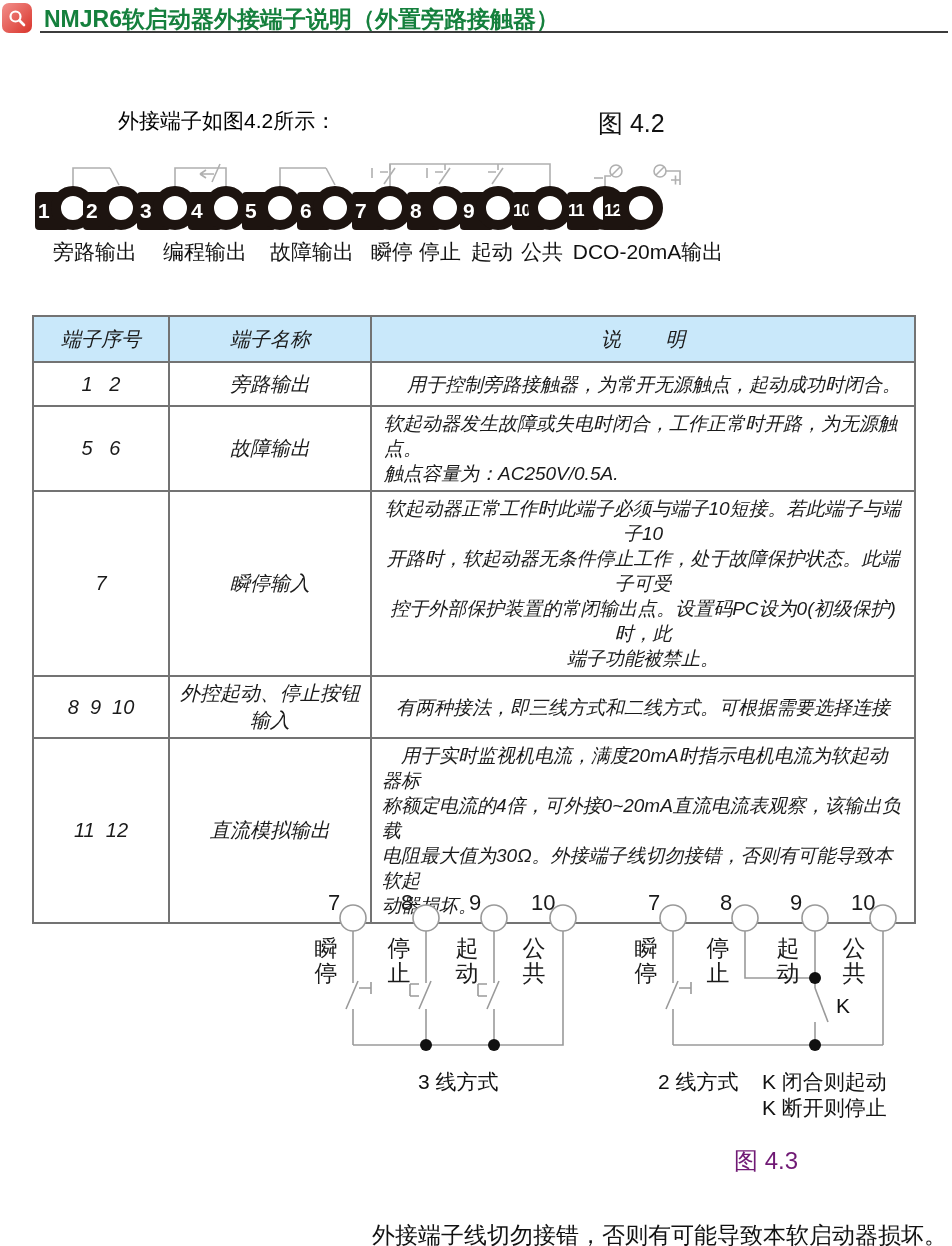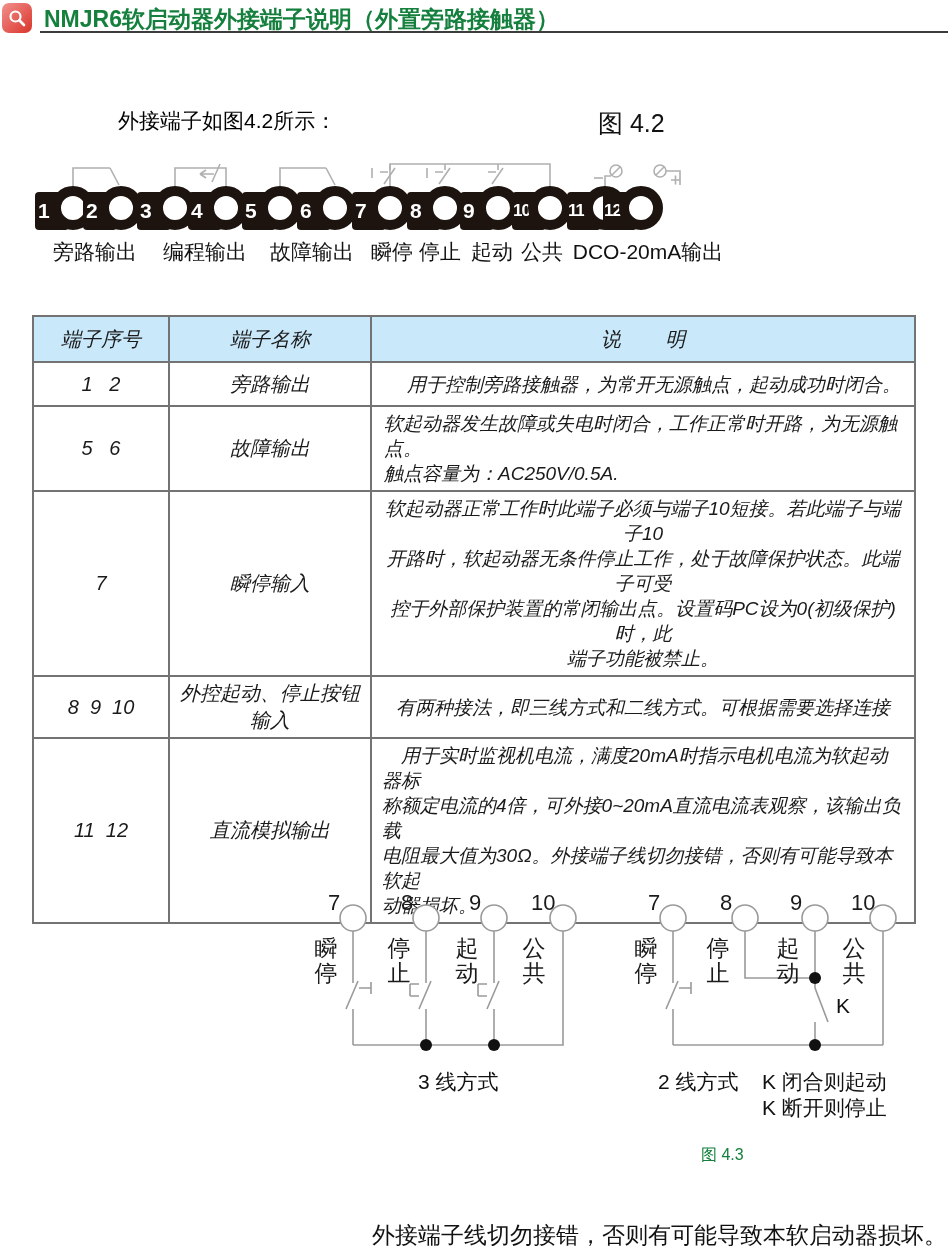--- a/index.html
+++ b/index.html
@@ -42,21 +42,21 @@
   td.ds.indent{text-align:left;padding-left:10px;text-indent:1em;margin-left:35px;}
 
   
   .wire-diagram{position:absolute;}
   .wire-diagram svg{position:absolute;left:0;top:0;}
   .dnum{position:absolute;top:4px;width:22px;text-align:center;font-size:22px;color:#1a1a1a;}
   .dlabel{position:absolute;top:50px;width:26px;font-size:23px;line-height:25px;color:#1a1a1a;
           word-break:break-all;text-align:center;}
   .dcaption{position:absolute;font-size:21px;color:#111;white-space:nowrap;}
   .klabel{position:absolute;font-size:21px;color:#111;}
-  .fig43{position:absolute;left:701px;top:1145px;font-size:16px;color:#15803d;}
+  .fig43{position:absolute;left:734px;top:1145px;font-size:24px;color:#701a75;}
   .warning{position:absolute;left:372px;top:1220px;font-size:23px;color:#111;white-space:nowrap;}
 </style>
 </head>
 <body>
 
 <div id="page">
 
   <div class="title-icon">
     <svg width="20" height="20" viewBox="0 0 20 20">
       <circle cx="8.5" cy="8.5" r="5" fill="none" stroke="#fff" stroke-width="2.2"></circle>

